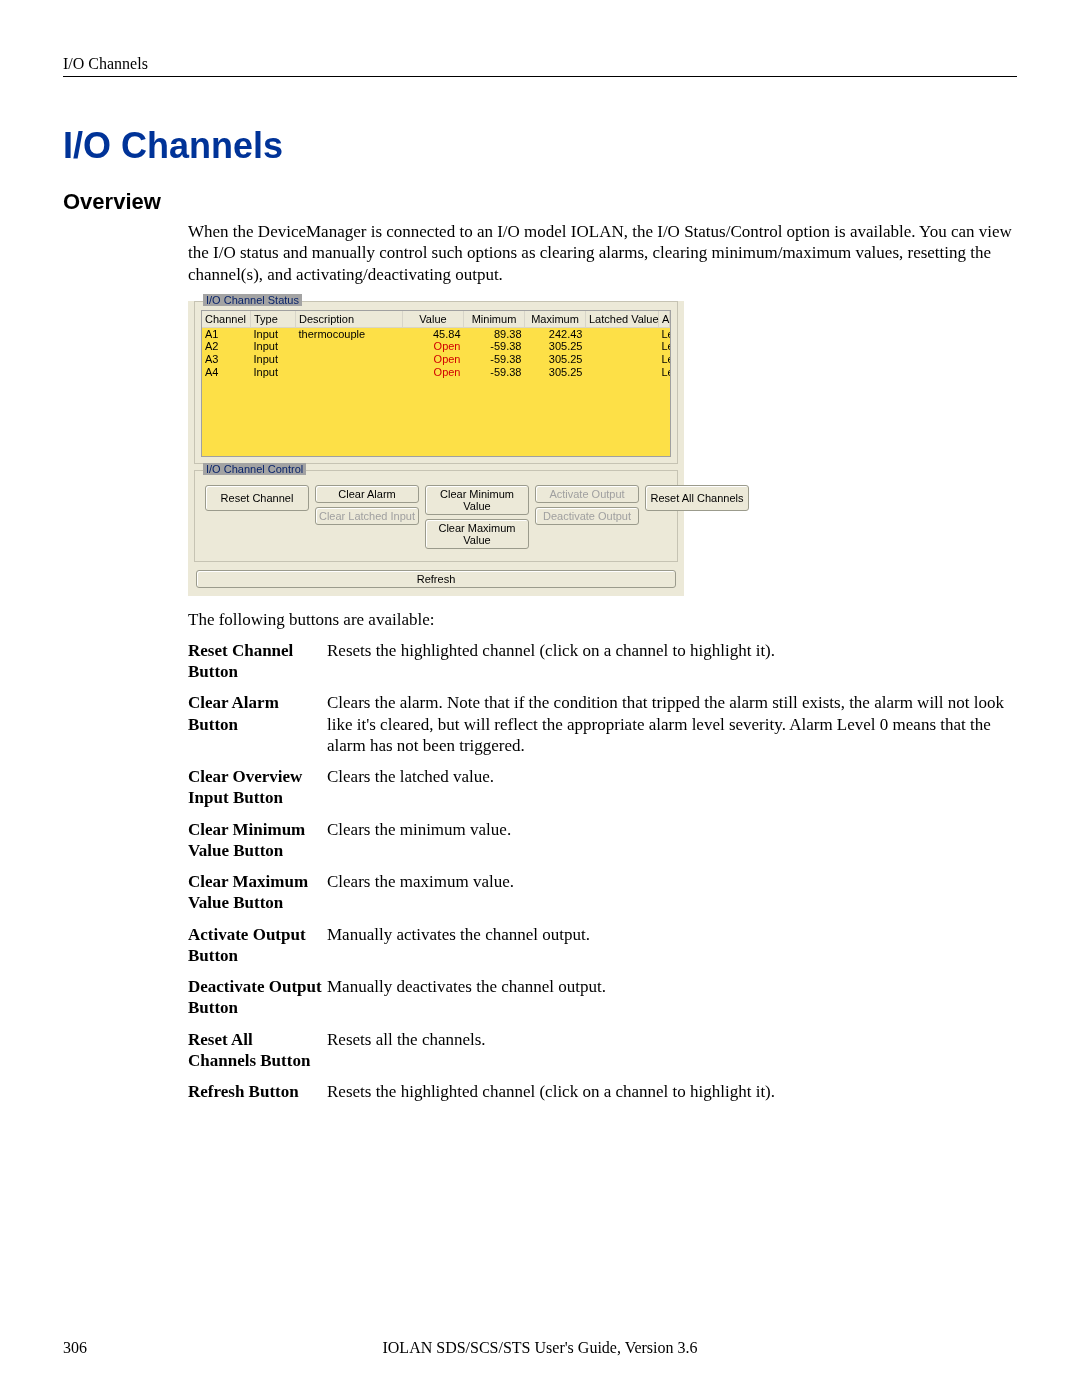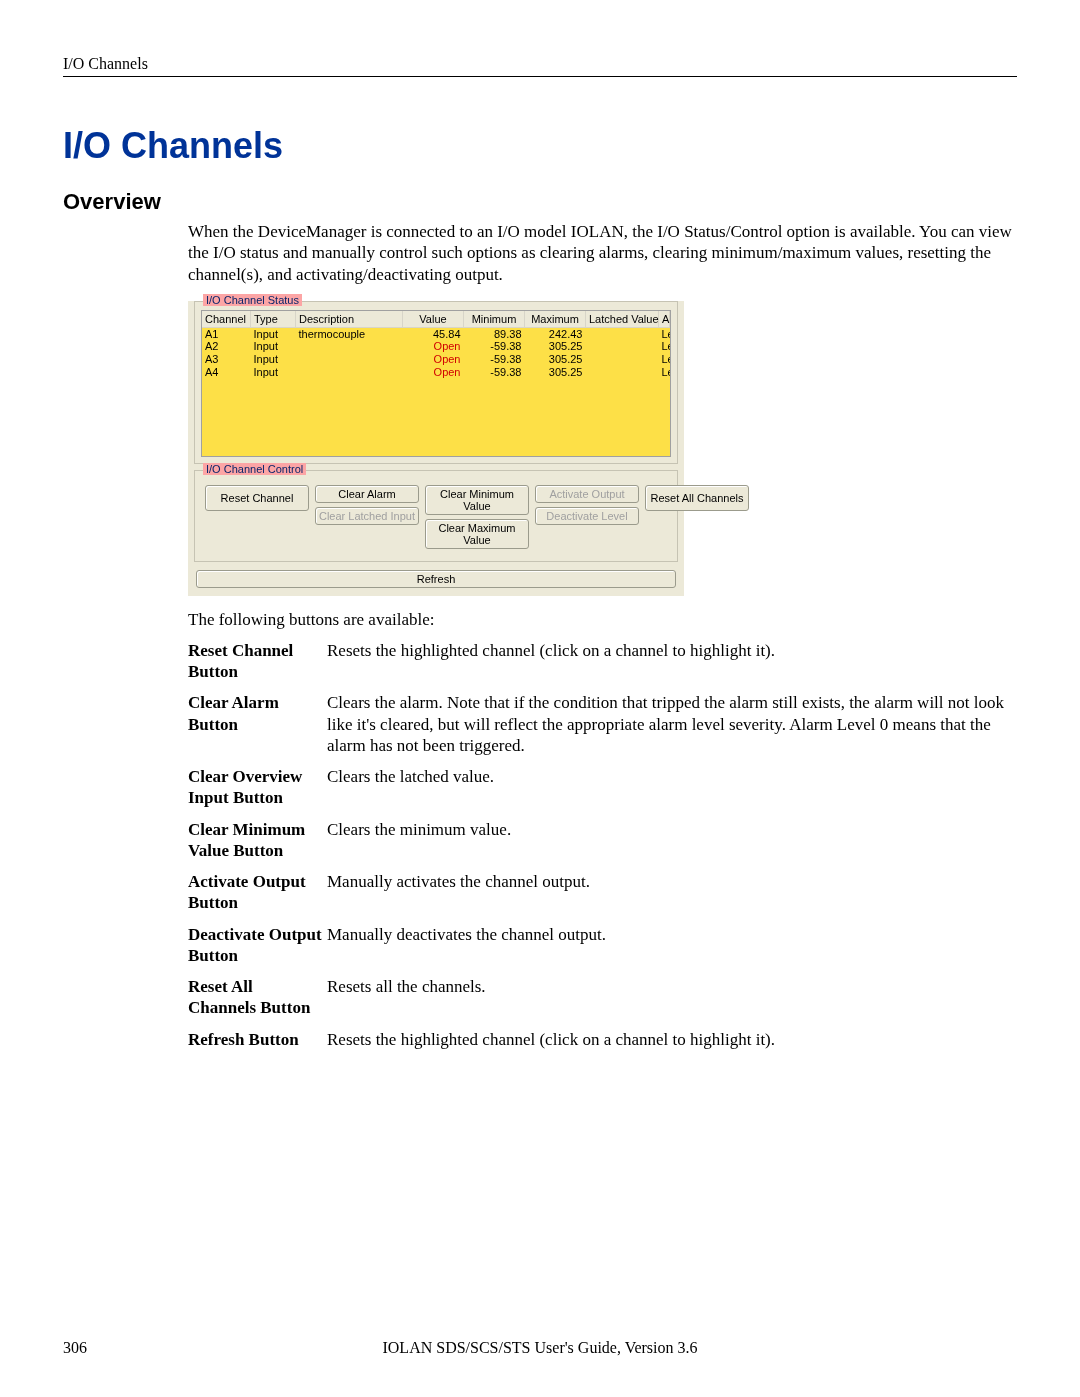--- a/index.html
+++ b/index.html
@@ -59,21 +59,21 @@
   .group {
     position: relative;
     border: 1px solid #c6c3b3;
     margin: 6px 6px 4px 6px;
     padding: 8px 6px 6px 6px;
   }
   .group-label {
     position: absolute;
     top: -8px;
     left: 8px;
-    background: #fca5a5;
+    background: #a3a3a3;
     padding: 0 3px;
     color: #0a246a;
     font-size: 11px;
   }
   .table-frame {
     border: 1px solid #a0a0a0;
     background: #fde047;
     height: 145px;
     overflow: hidden;
   }
@@ -257,21 +257,21 @@
           <div class="ctrl-col">
             <div class="btn">Clear Alarm</div>
             <div class="btn disabled">Clear Latched Input</div>
           </div>
           <div class="ctrl-col">
             <div class="btn">Clear Minimum Value</div>
             <div class="btn">Clear Maximum Value</div>
           </div>
           <div class="ctrl-col">
             <div class="btn disabled">Activate Output</div>
-            <div class="btn disabled">Deactivate Level</div>
+            <div class="btn disabled">Deactivate Output</div>
           </div>
           <div class="ctrl-col" style="justify-content:center;">
             <div class="btn tall">Reset All Channels</div>
           </div>
         </div>
       </div>
 
       <div class="refresh-row">
         <div class="btn small">Refresh</div>
       </div>
@@ -289,20 +289,24 @@
         <div class="def-term">Clear Alarm Button</div>
         <div class="def-body">Clears the alarm. Note that if the condition that tripped the alarm still exists, the alarm will not look like it's cleared, but will reflect the appropriate alarm level severity. Alarm Level 0 means that the alarm has not been triggered.</div>
       </div>
       <div class="def-row">
         <div class="def-term">Clear Overview Input Button</div>
         <div class="def-body">Clears the latched value.</div>
       </div>
       <div class="def-row">
         <div class="def-term">Clear Minimum Value Button</div>
         <div class="def-body">Clears the minimum value.</div>
+      </div>
+      <div class="def-row">
+        <div class="def-term">Clear Maximum Value Button</div>
+        <div class="def-body">Clears the maximum value.</div>
       </div>
       <div class="def-row">
         <div class="def-term">Activate Output Button</div>
         <div class="def-body">Manually activates the channel output.</div>
       </div>
       <div class="def-row">
         <div class="def-term">Deactivate Output Button</div>
         <div class="def-body">Manually deactivates the channel output.</div>
       </div>
       <div class="def-row">

